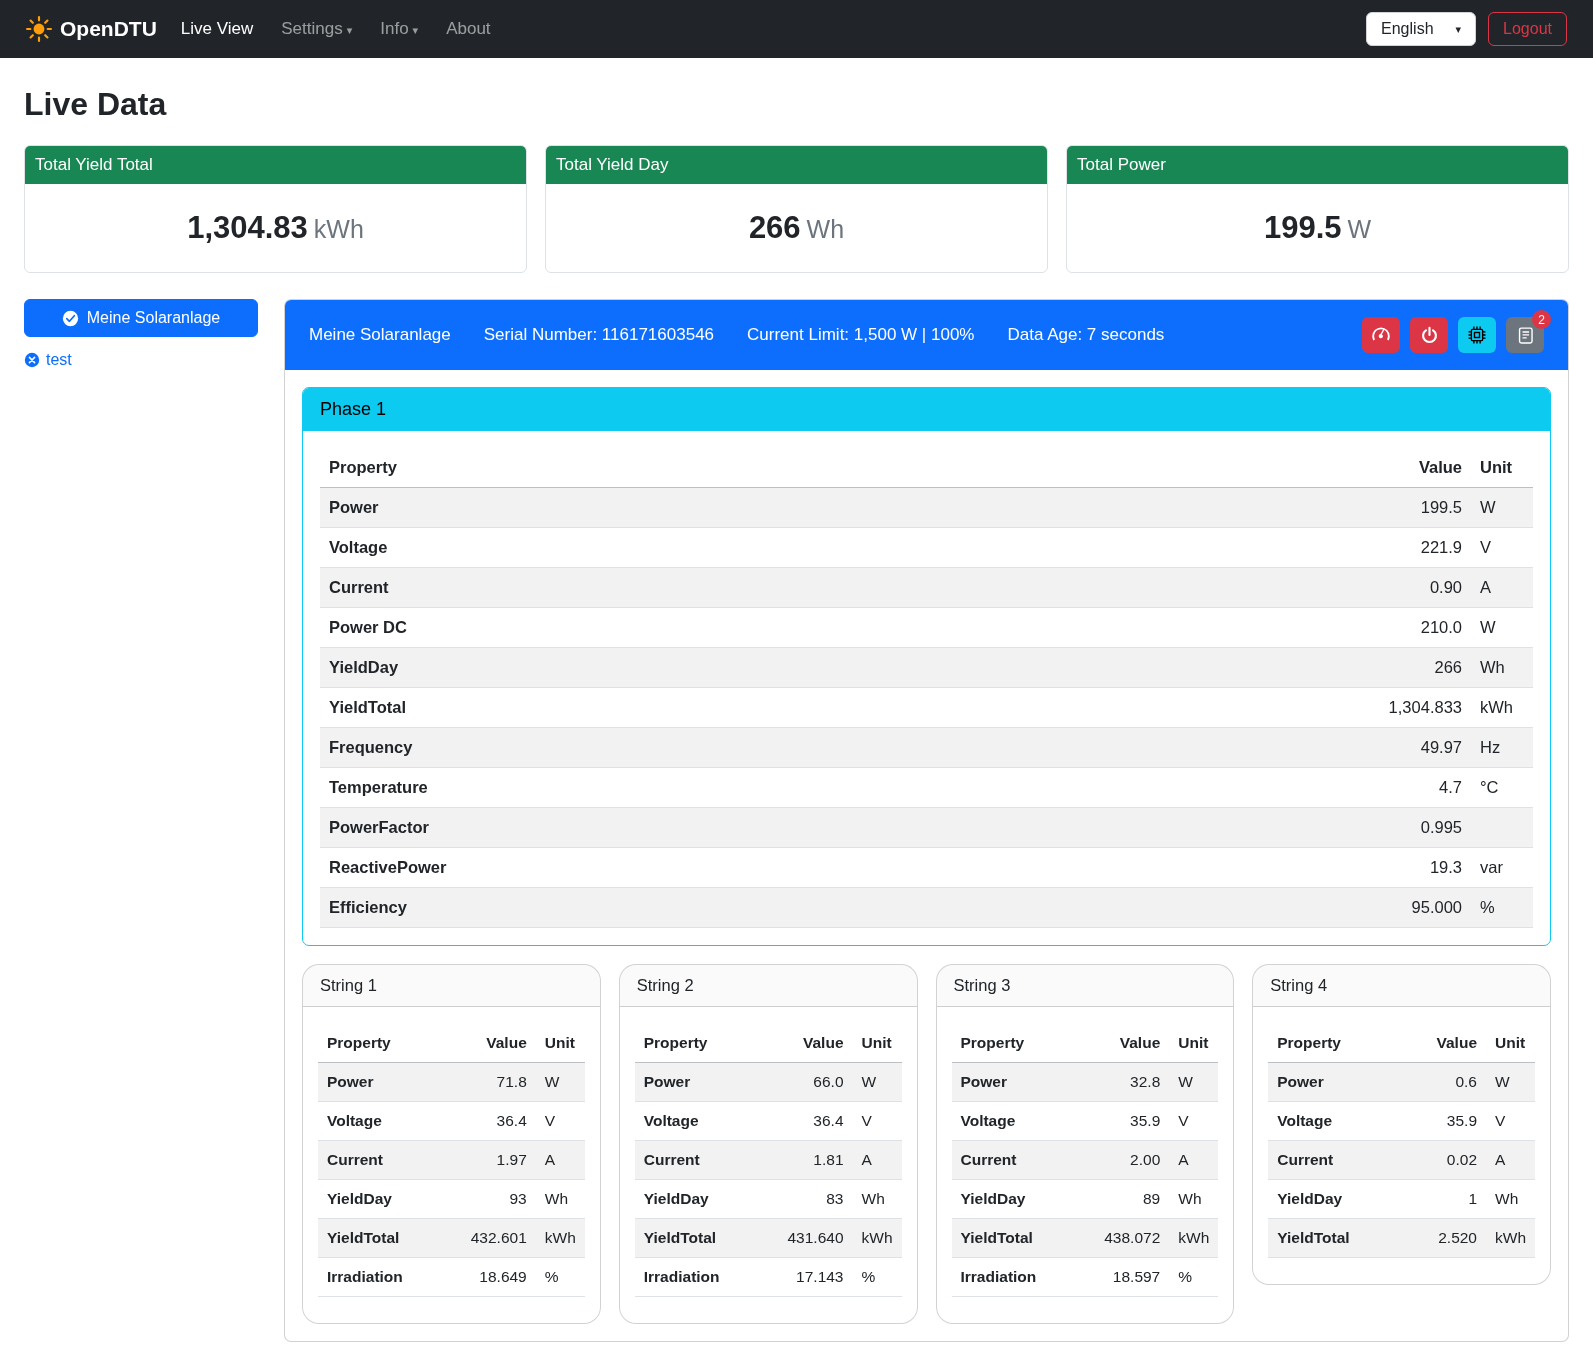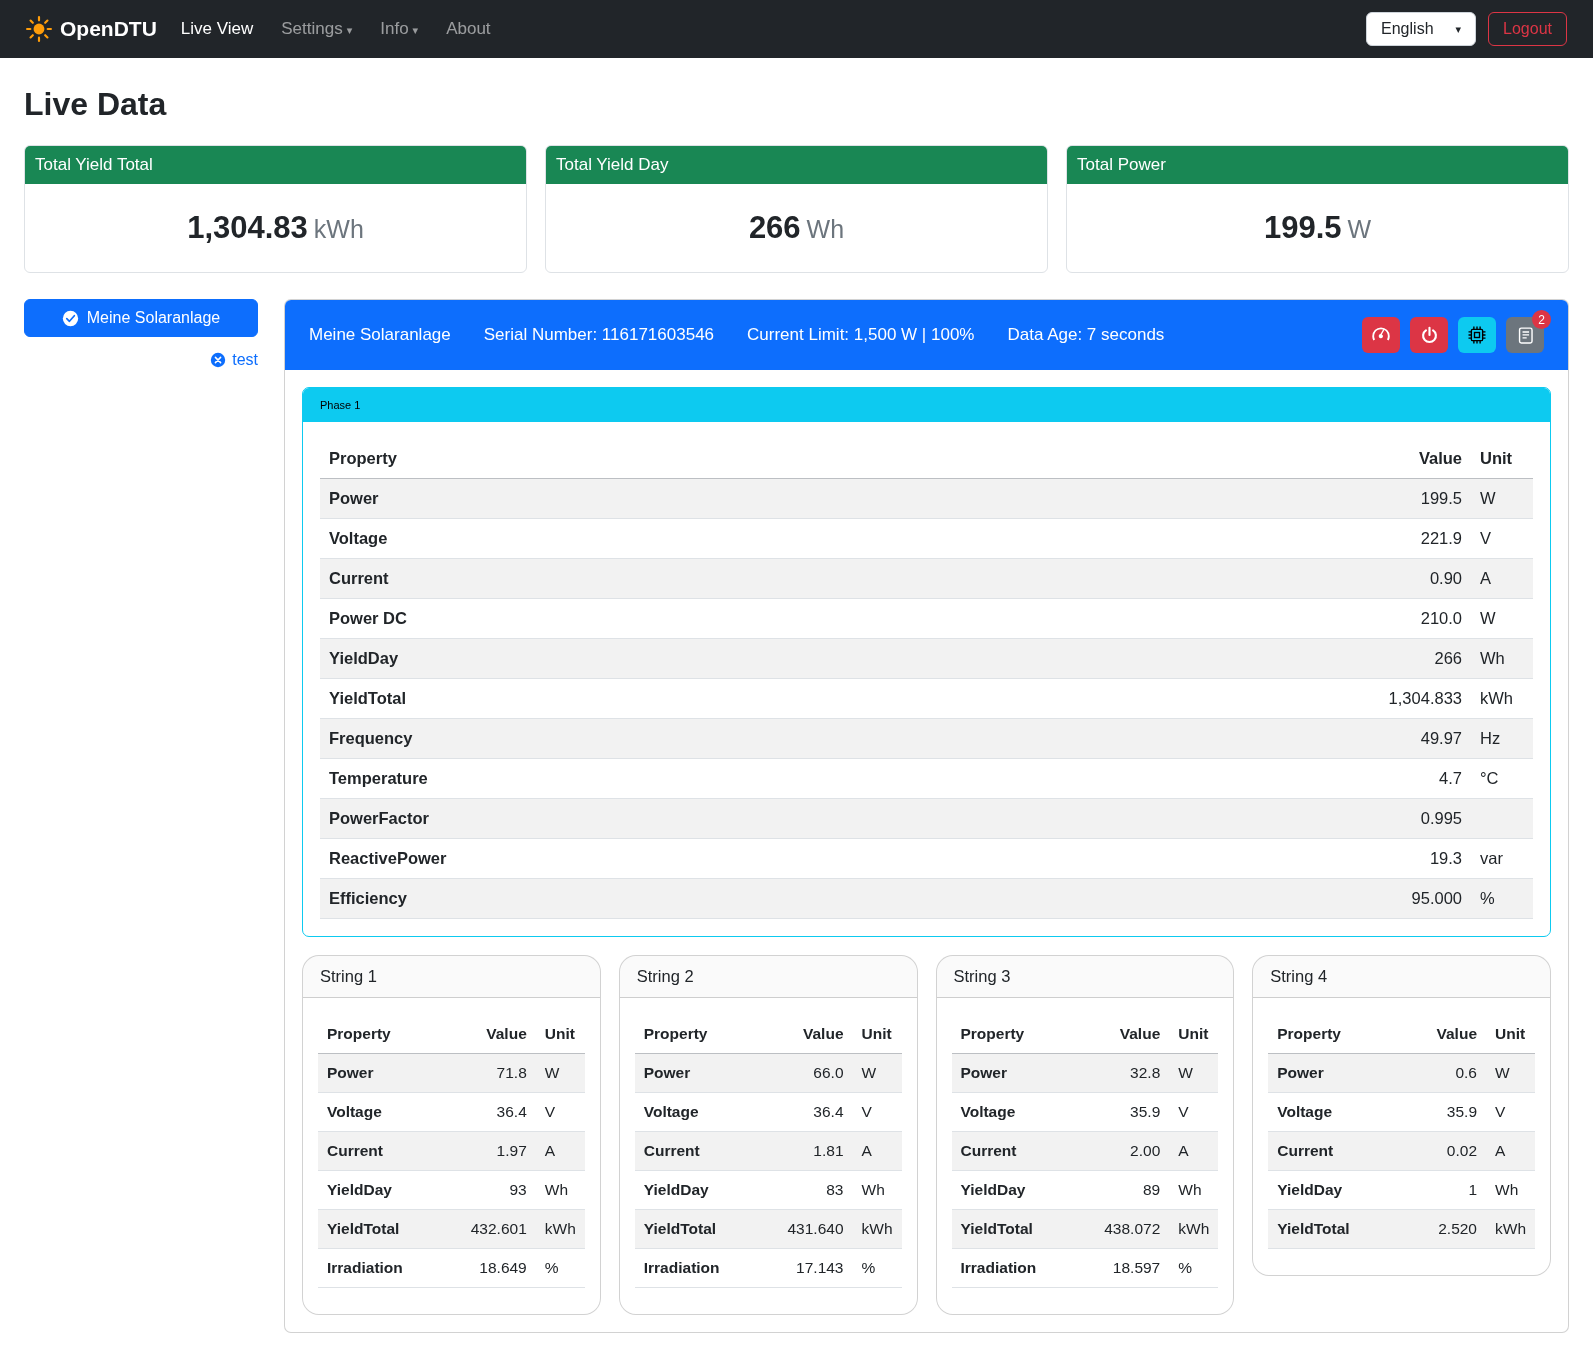--- a/index.html
+++ b/index.html
@@ -24,36 +24,36 @@
   .summary-card .head { background: #198754; color: #fff; font-size: 17px; padding: 9px 10px; }
   .summary-card .body { padding: 26px 16px; text-align: center; }
   .summary-card .value { font-size: 31px; font-weight: 700; }
   .summary-card .unit { font-size: 25px; color: #6c757d; margin-left: 6px; font-weight: 400; }
 
   .content { display: flex; gap: 26px; align-items: flex-start; }
 
   
   .side { width: 234px; flex: 0 0 234px; }
   .inv-btn { width: 100%; background: #0d6efd; border: 1px solid #0d6efd; color: #fff; border-radius: 6px; padding: 9px 10px; font-size: 16px; display: flex; align-items: center; justify-content: center; gap: 8px; cursor: pointer; font-family: inherit; }
-  .test-row { display: flex; align-items: center; justify-content: flex-end; gap: 6px; margin-top: 14px; color: #0d6efd; font-size: 16px; cursor: pointer; }
+  .test-row { display: flex; align-items: center; justify-content: flex-start; gap: 6px; margin-top: 14px; color: #0d6efd; font-size: 16px; cursor: pointer; }
 
   
   .panel { flex: 1; border: 1px solid rgba(0,0,0,.175); border-radius: 7px; overflow: hidden; background: #fff; }
   .panel-head { background: #0d6efd; color: #fff; display: flex; align-items: center; padding: 17px 24px; font-size: 17px; gap: 33px; }
   .panel-head .hbtns { margin-left: auto; display: flex; gap: 10px; }
   .ibtn { width: 38px; height: 36px; border-radius: 6px; border: none; display: flex; align-items: center; justify-content: center; cursor: pointer; position: relative; }
   .ibtn.red { background: #dc3545; }
   .ibtn.cyan { background: #0dcaf0; }
   .ibtn.gray { background: #6c757d; }
   .badge { position: absolute; top: -7px; right: -7px; background: #dc3545; color: #fff; font-size: 12px; min-width: 19px; height: 19px; border-radius: 10px; display: flex; align-items: center; justify-content: center; padding: 0 4px; }
 
   .panel-body { padding: 17px; }
 
   .phase-card { border: 1px solid #0dcaf0; border-radius: 7px; overflow: hidden; margin-bottom: 18px; }
-  .phase-head { background: #0dcaf0; color: #000; font-size: 11px; padding: 11px 17px; }
+  .phase-head { background: #0dcaf0; color: #000; font-size: 18px; padding: 11px 17px; }
   .phase-body { padding: 17px; }
 
   table.dtable { width: 100%; border-collapse: collapse; font-size: 16.5px; }
   table.dtable th, table.dtable td { padding: 10px 9px; border-bottom: 1px solid #dee2e6; text-align: left; }
   table.dtable thead th { font-weight: 700; border-bottom: 1px solid #bcbfc3; }
   table.dtable .val { text-align: right; }
   table.dtable td.prop { font-weight: 700; }
   table.dtable tbody tr:nth-child(odd) { background: rgba(0,0,0,.05); }
   table.dtable.phase .unit-col { width: 62px; }
   table.dtable.small { font-size: 15.5px; }

